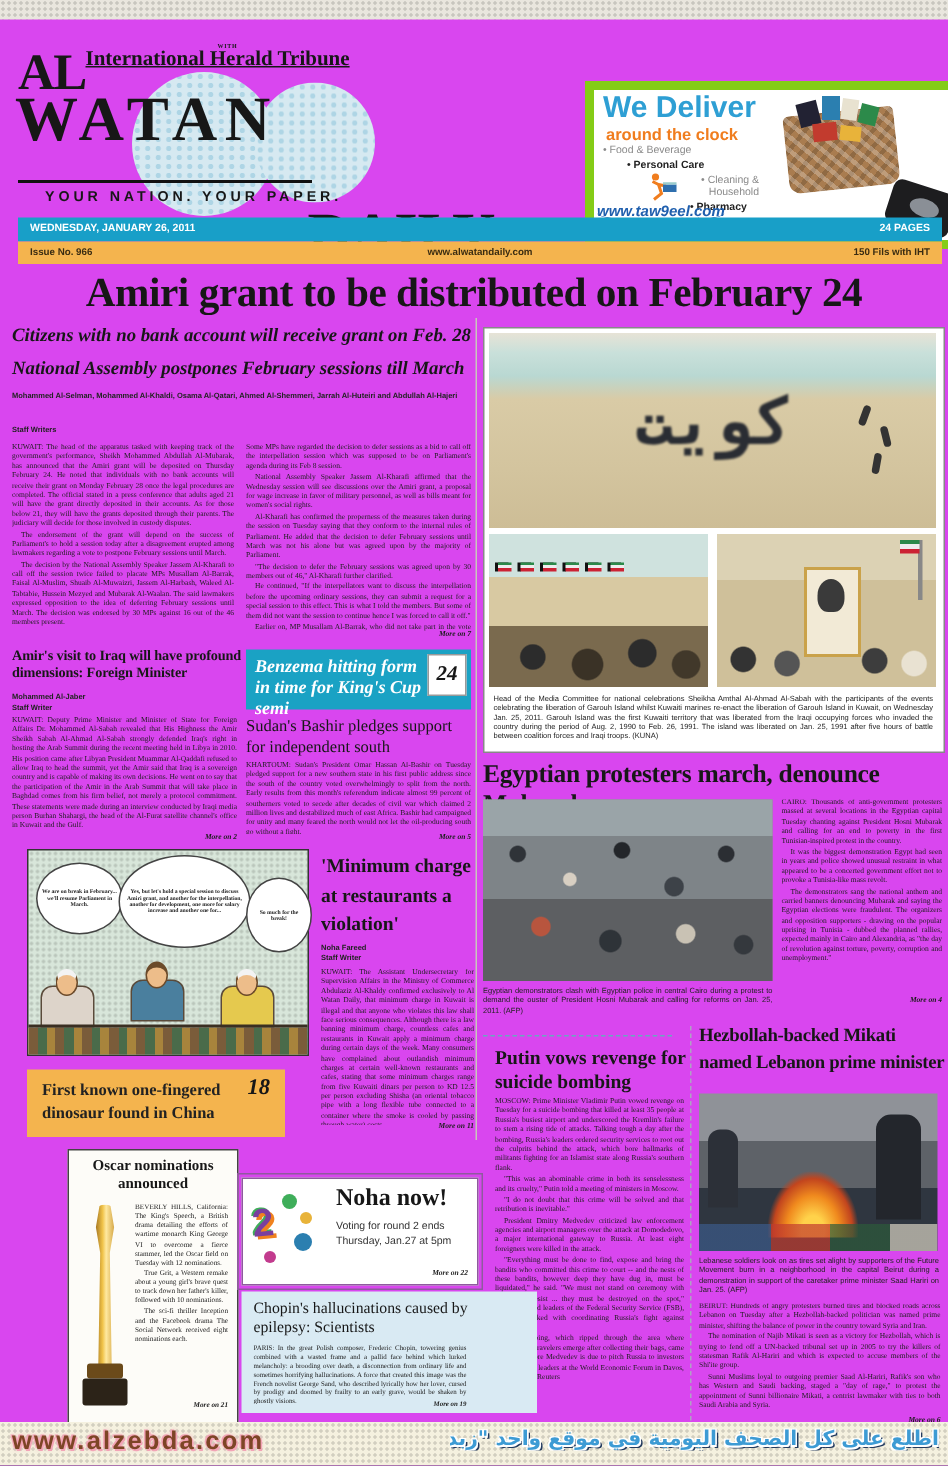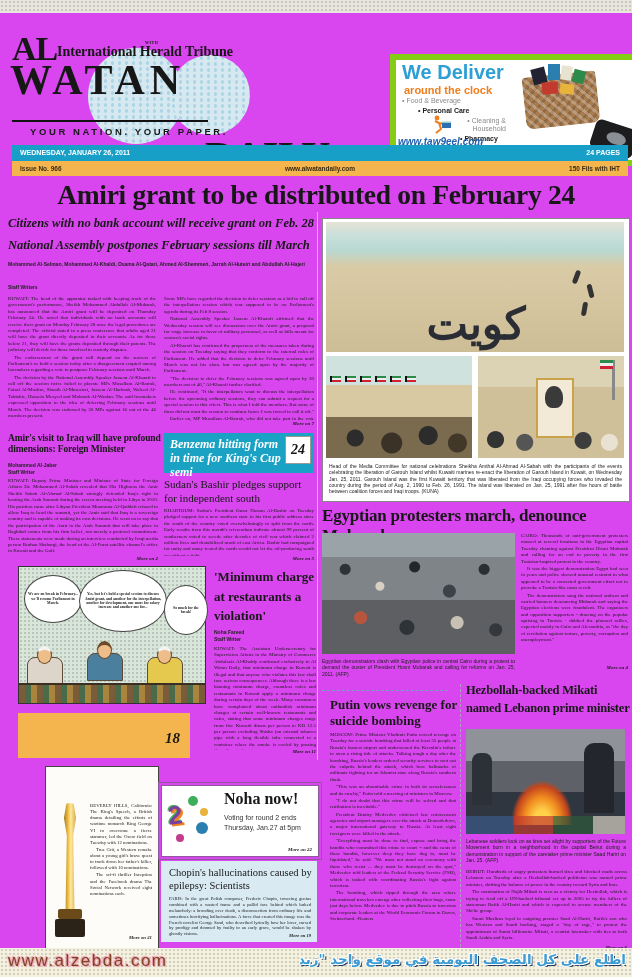--- a/index.html
+++ b/index.html
@@ -51,21 +51,21 @@
 <body>
 
 <div id="page">
 
   <div class="abs speck" style="left:0;top:0;width:632px;height:13px;background-color:#e9e6de;"></div>
 
   <div class="abs" style="left:0;top:13px;width:632px;height:132px;">
     <div class="abs globe" style="left:88px;top:35px;width:96px;height:96px;"></div>
     <div class="abs globe" style="left:170px;top:42px;width:80px;height:80px;"></div>
     <div class="abs" id="al" style="left:12px;top:17px;">AL</div>
-    <div class="abs" id="iht" style="left:57px;top:31px;">
+    <div class="abs" id="iht" style="left:57px;top:19px;text-decoration:underline;">
       <span class="with">WITH</span>
       <span>International Herald Tribune</span>
     </div>
     <div class="abs" id="watan" style="left:10px;top:46px;">WATAN</div>
     <div class="abs rule" style="left:12px;top:107px;width:196px;height:2px;"></div>
     <div class="abs sans" id="tagline" style="left:30px;top:113px;">YOUR NATION. YOUR PAPER.</div>
     <div class="abs" id="daily" style="left:205px;top:93px;">DAILY</div>
 
     <div class="abs sans" style="left:390px;top:41px;width:237px;height:100px;border:6px solid #84cc16;background:#fff;">
       <div class="abs" style="left:6px;top:1px;font-size:20px;font-weight:bold;color:#2e9fd4;">We Deliver</div>
@@ -126,21 +126,21 @@
       <p>"The decision to defer the February sessions was agreed upon by 30 members out of 46," Al-Kharafi further clarified.</p>
       <p>He continued, "If the interpellators want to discuss the interpellation before the upcoming ordinary sessions, they can submit a request for a special session to this effect. This is what I told the members. But some of them did not want the session to continue hence I was forced to call it off."</p>
       <p>Earlier on, MP Musallam Al-Barrak, who did not take part in the vote to defer sessions until February, has stirred uproar at the Parliament, condemning the decision and calling for a revote.</p>
     </div>
   <div class="abs more" style="left:164px;top:421px;width:150px;">More on 7</div>
 
   <div class="abs" style="left:317px;top:212px;width:1px;height:548px;background:#c9c5bb;"></div>
 
   <div class="abs" style="left:322px;top:218px;width:306px;height:282px;border:1px solid #888;background:#fff;">
     <div class="abs photo" style="left:3px;top:3px;width:298px;height:130px;background:linear-gradient(180deg,#e7e3d6 0%,#c9e0da 10%,#b9d8d2 22%,#d9cba6 34%,#d3c49e 70%,#cdbd96 100%);">
-      <div class="abs" style="left:60px;top:34px;width:180px;font-size:44px;font-weight:bold;color:#2a2d33;text-align:center;filter:blur(.6px);font-family:Liberation Sans, sans-serif;margin-top:42px;">كويت</div>
+      <div class="abs" style="left:60px;top:34px;width:180px;font-size:44px;font-weight:bold;color:#2a2d33;text-align:center;filter:blur(.6px);font-family:Liberation Mono, monospace;">كويت</div>
       <div class="abs" style="left:248px;top:48px;width:5px;height:14px;background:#333;border-radius:3px;transform:rotate(20deg);"></div>
       <div class="abs" style="left:262px;top:62px;width:5px;height:14px;background:#333;border-radius:3px;transform:rotate(-14deg);"></div>
       <div class="abs" style="left:256px;top:80px;width:5px;height:14px;background:#333;border-radius:3px;transform:rotate(10deg);"></div>
     </div>
     <div class="abs photo" style="left:3px;top:137px;width:146px;height:102px;background:linear-gradient(180deg,#cfe2de 0 28%,#d8c9a2 28% 60%,#7a6a4e 60% 100%);">
       <div class="abs flagrow" style="left:6px;top:12px;"><i></i><i></i><i></i><i></i><i></i><i></i></div>
       <div class="abs" style="left:0;top:52px;width:146px;height:50px;background:radial-gradient(circle at 20% 60%,#2c2c2c 8px,transparent 9px),radial-gradient(circle at 45% 70%,#3a3226 10px,transparent 11px),radial-gradient(circle at 70% 55%,#2c2c2c 9px,transparent 10px),radial-gradient(circle at 90% 70%,#41382a 9px,transparent 10px);"></div>
     </div>
     <div class="abs photo" style="left:155px;top:137px;width:146px;height:102px;background:linear-gradient(180deg,#dcd2b4 0 30%,#cfc09a 30% 100%);">
       <div class="abs" style="left:58px;top:22px;width:34px;height:56px;background:#f2ead6;border:2px solid #caa24a;">
@@ -191,21 +191,22 @@
   <div class="abs byline sans" style="left:214px;top:629px;">
     <div>Noha Fareed</div>
       <div>Staff Writer</div>
   </div>
   <div class="abs bodytxt" style="left:214px;top:646px;width:102px;height:104px;">
       <p>KUWAIT: The Assistant Undersecretary for Supervision Affairs in the Ministry of Commerce Abdulaziz Al-Khaldy confirmed exclusively to Al Watan Daily, that minimum charge in Kuwait is illegal and that anyone who violates this law shall face serious consequences. Although there is a law banning minimum charge, countless cafes and restaurants in Kuwait apply a minimum charge during certain days of the week. Many consumers have complained about outlandish minimum charges at certain well-known restaurants and cafes, stating that some minimum charges range from five Kuwaiti dinars per person to KD 12.5 per person excluding Shisha (an oriental tobacco pipe with a long flexible tube connected to a container where the smoke is cooled by passing through water) costs.</p>
     </div>
   <div class="abs more" style="left:214px;top:749px;width:102px;">More on 11</div>
 
   <div class="abs speck" id="dinobox" style="left:18px;top:713px;width:172px;height:45px;">
-    <div class="abs" style="right:10px;top:17px;font-size:15px;font-style:italic;font-weight:bold;">18</div>
+    <div class="abs hl2" style="left:10px;top:7px;width:122px;font-size:11px;line-height:1.35;color:#222;">First known one-fingered dinosaur found in China</div>
+    <div class="abs" style="right:10px;top:4px;font-size:15px;font-style:italic;font-weight:bold;">18</div>
   </div>
 
   <div class="abs hl2" style="left:322px;top:506px;width:306px;font-size:17px;letter-spacing:-.2px;">Egyptian protesters march, denounce Mubarak</div>
   <div class="abs photo" style="left:322px;top:533px;width:193px;height:121px;background:linear-gradient(180deg,#9aa4a8 0 20%,#7e8488 20% 55%,#5d5f62 55% 100%),#888;">
     <div class="abs" style="left:0;top:0;width:193px;height:121px;background-image:radial-gradient(circle at 12% 30%,#2f3338 5px,transparent 6px),radial-gradient(circle at 30% 44%,#d8cfc2 4px,transparent 5px),radial-gradient(circle at 48% 28%,#23262a 5px,transparent 6px),radial-gradient(circle at 66% 48%,#3d4248 6px,transparent 7px),radial-gradient(circle at 84% 30%,#2b2e33 5px,transparent 6px),radial-gradient(circle at 20% 70%,#b8553e 6px,transparent 7px),radial-gradient(circle at 44% 78%,#2e3338 7px,transparent 8px),radial-gradient(circle at 70% 74%,#c9c2b4 6px,transparent 7px),radial-gradient(circle at 90% 80%,#34383d 6px,transparent 7px);"></div>
   </div>
   <div class="abs caption sans" style="left:322px;top:658px;width:193px;">Egyptian demonstrators clash with Egyptian police in central Cairo during a protest to demand the ouster of President Hosni Mubarak and calling for reforms on Jan. 25, 2011. (AFP)</div>
   <div class="abs bodytxt" style="left:521px;top:533px;width:107px;height:132px;">
       <p>CAIRO: Thousands of anti-government protesters massed at several locations in the Egyptian capital Tuesday chanting against President Hosni Mubarak and calling for an end to poverty in the first Tunisian-inspired protest in the country.</p>
       <p>It was the biggest demonstration Egypt had seen in years and police showed unusual restraint in what appeared to be a concerted government effort not to provoke a Tunisia-like mass revolt.</p>
@@ -235,20 +236,21 @@
   </div>
   <div class="abs caption sans" style="left:466px;top:838px;width:160px;">Lebanese soldiers look on as tires set alight by supporters of the Future Movement burn in a neighborhood in the capital Beirut during a demonstration in support of the caretaker prime minister Saad Hariri on Jan. 25. (AFP)</div>
   <div class="abs bodytxt" style="left:466px;top:869px;width:161px;height:78px;">
       <p>BEIRUT: Hundreds of angry protesters burned tires and blocked roads across Lebanon on Tuesday after a Hezbollah-backed politician was named prime minister, shifting the balance of power in the country toward Syria and Iran.</p>
       <p>The nomination of Najib Mikati is seen as a victory for Hezbollah, which is trying to fend off a UN-backed tribunal set up in 2005 to try the killers of statesman Rafik Al-Hariri and which is expected to accuse members of the Shi'ite group.</p>
       <p>Sunni Muslims loyal to outgoing premier Saad Al-Hariri, Rafik's son who has Western and Saudi backing, staged a "day of rage," to protest the appointment of Sunni billionaire Mikati, a centrist lawmaker with ties to both Saudi Arabia and Syria.</p>
     </div>
   <div class="abs more" style="left:466px;top:945px;width:161px;">More on 6</div>
 
   <div class="abs" style="left:45px;top:766px;width:112px;height:182px;border:1px solid #444;background:#fdfcf8;">
+    <div class="abs hl2" style="left:0;top:5px;width:112px;text-align:center;font-size:10px;line-height:1.2;">Oscar nominations announced</div>
     <div class="abs" style="left:8px;top:36px;width:32px;height:138px;">
       <div class="abs" style="left:8px;top:0;width:16px;height:108px;background:linear-gradient(90deg,#8a5a12,#f0c34a 40%,#ffe9a0 55%,#c8922a);border-radius:8px 8px 3px 3px;clip-path:polygon(28% 0,72% 0,88% 14%,70% 30%,78% 100%,22% 100%,30% 30%,12% 14%);"></div>
       <div class="abs" style="left:4px;top:106px;width:24px;height:10px;background:#6b4a1a;border-radius:2px;"></div>
       <div class="abs" style="left:1px;top:116px;width:30px;height:18px;background:#2c2318;border-radius:2px;"></div>
     </div>
     <div class="abs bodytxt" style="left:44px;top:36px;width:62px;height:132px;font-size:4.8px;">
         <p>BEVERLY HILLS, California: The King's Speech, a British drama detailing the efforts of wartime monarch King George VI to overcome a fierce stammer, led the Oscar field on Tuesday with 12 nominations.</p>
         <p>True Grit, a Western remake about a young girl's brave quest to track down her father's killer, followed with 10 nominations.</p>
         <p>The sci-fi thriller Inception and the Facebook drama The Social Network received eight nominations each.</p>
       </div>
@@ -262,26 +264,26 @@
       <span class="abs" style="left:34px;top:16px;width:8px;height:8px;border-radius:50%;background:#e8b33a;"></span>
       <span class="abs" style="left:30px;top:30px;width:12px;height:12px;border-radius:50%;background:#2b7fb0;"></span>
       <span class="abs" style="left:10px;top:42px;width:8px;height:8px;border-radius:50%;background:#c23b8e;"></span>
     </div>
     <div class="abs hl2" style="left:62px;top:4px;font-size:16px;">Noha now!</div>
     <div class="abs sans" style="left:62px;top:28px;font-size:7px;color:#333;">Voting for round 2 ends</div>
     <div class="abs sans" style="left:62px;top:38px;font-size:7px;color:#333;">Thursday, Jan.27 at 5pm</div>
     <div class="abs more" style="right:6px;bottom:4px;">More on 22</div>
   </div>
 
-  <div class="abs" id="chopinbox" style="left:161px;top:861px;width:156px;height:81px;">
+  <div class="abs" id="chopinbox" style="left:161px;top:861px;width:156px;height:81px;padding-left:41px;">
     <div class="abs" style="left:8px;top:5px;width:146px;font-size:10.5px;line-height:1.25;font-weight:500;">Chopin's hallucinations caused by epilepsy: Scientists</div>
     <div class="abs bodytxt" style="left:8px;top:35px;width:142px;height:40px;font-size:4.6px;">
         <p>PARIS: In the great Polish composer, Frederic Chopin, towering genius combined with a wasted frame and a pallid face behind which lurked melancholy: a brooding over death, a disconnection from ordinary life and sometimes horrifying hallucinations. A force that created this image was the French novelist George Sand, who described lyrically how her lover, cursed by prodigy and doomed by frailty to an early grave, would be shaken by ghostly visions.</p>
       </div>
     <div class="abs more" style="left:8px;top:72px;width:142px;font-size:4.6px;">More on 19</div>
   </div>
 
   <div class="abs speck" style="left:0;top:948px;width:632px;height:29px;background-color:#f5f1df;">
-    <div class="abs sans" style="left:8px;top:3px;font-size:17px;font-weight:normal;letter-spacing:1.5px;color:#7d4526;text-shadow:0 0 3px #f2a4b6,1px 1px 0 #f2a4b6,-1px -1px 0 #f2a4b6;">www.alzebda.com</div>
+    <div class="abs sans" style="left:8px;top:3px;font-size:17px;font-weight:bold;letter-spacing:1.5px;color:#7d4526;text-shadow:0 0 3px #f2a4b6,1px 1px 0 #f2a4b6,-1px -1px 0 #f2a4b6;">www.alzebda.com</div>
     <div class="abs" dir="rtl" style="left:300px;top:3px;width:326px;font-size:13.5px;font-weight:bold;color:#3d9bd4;font-family:'DejaVu Sans',sans-serif;text-shadow:1px 1px 0 #fff,-1px -1px 0 #fff,1px -1px 0 #fff,-1px 1px 0 #fff,2px 2px 0 #223a5e;white-space:nowrap;overflow:hidden;">اطلع على كل الصحف اليومية في موقع واحد "زبدة الأخبار"</div>
   </div>
 
 </div>
 
 </body></html>

